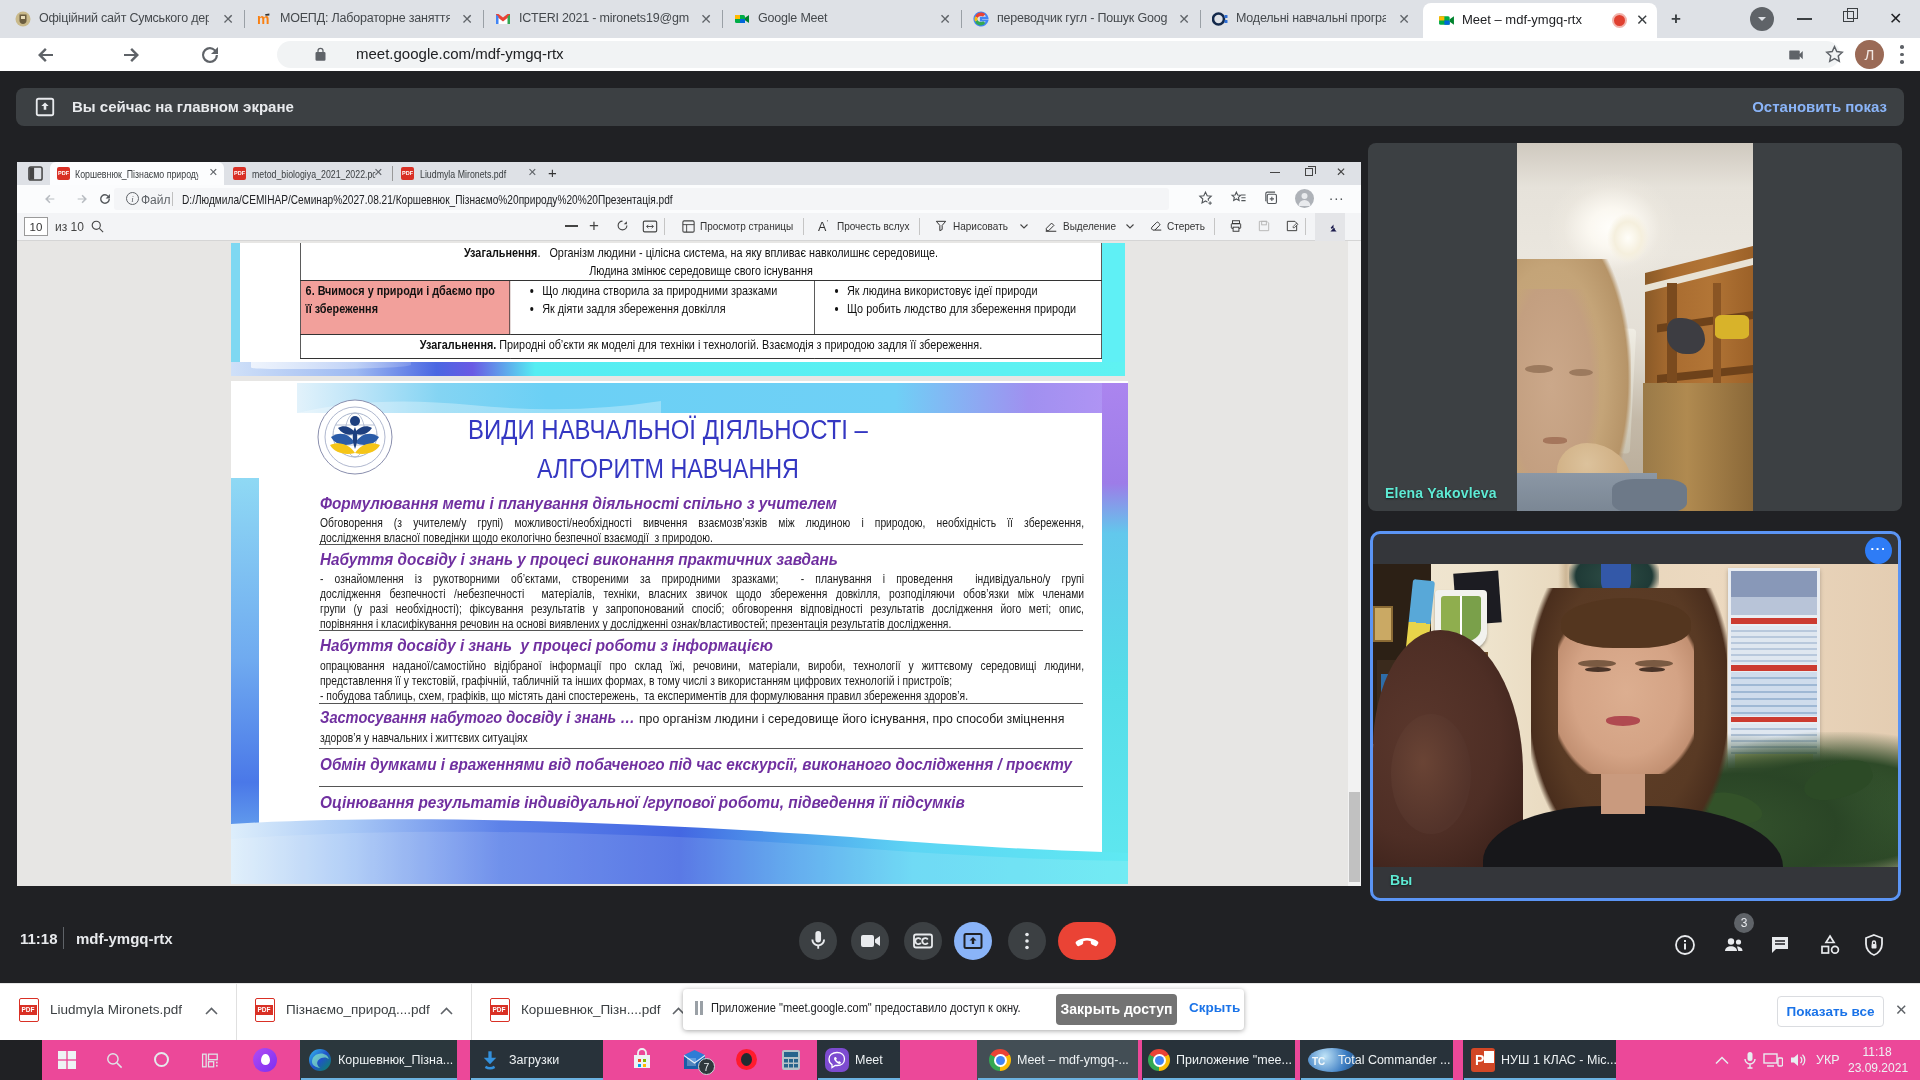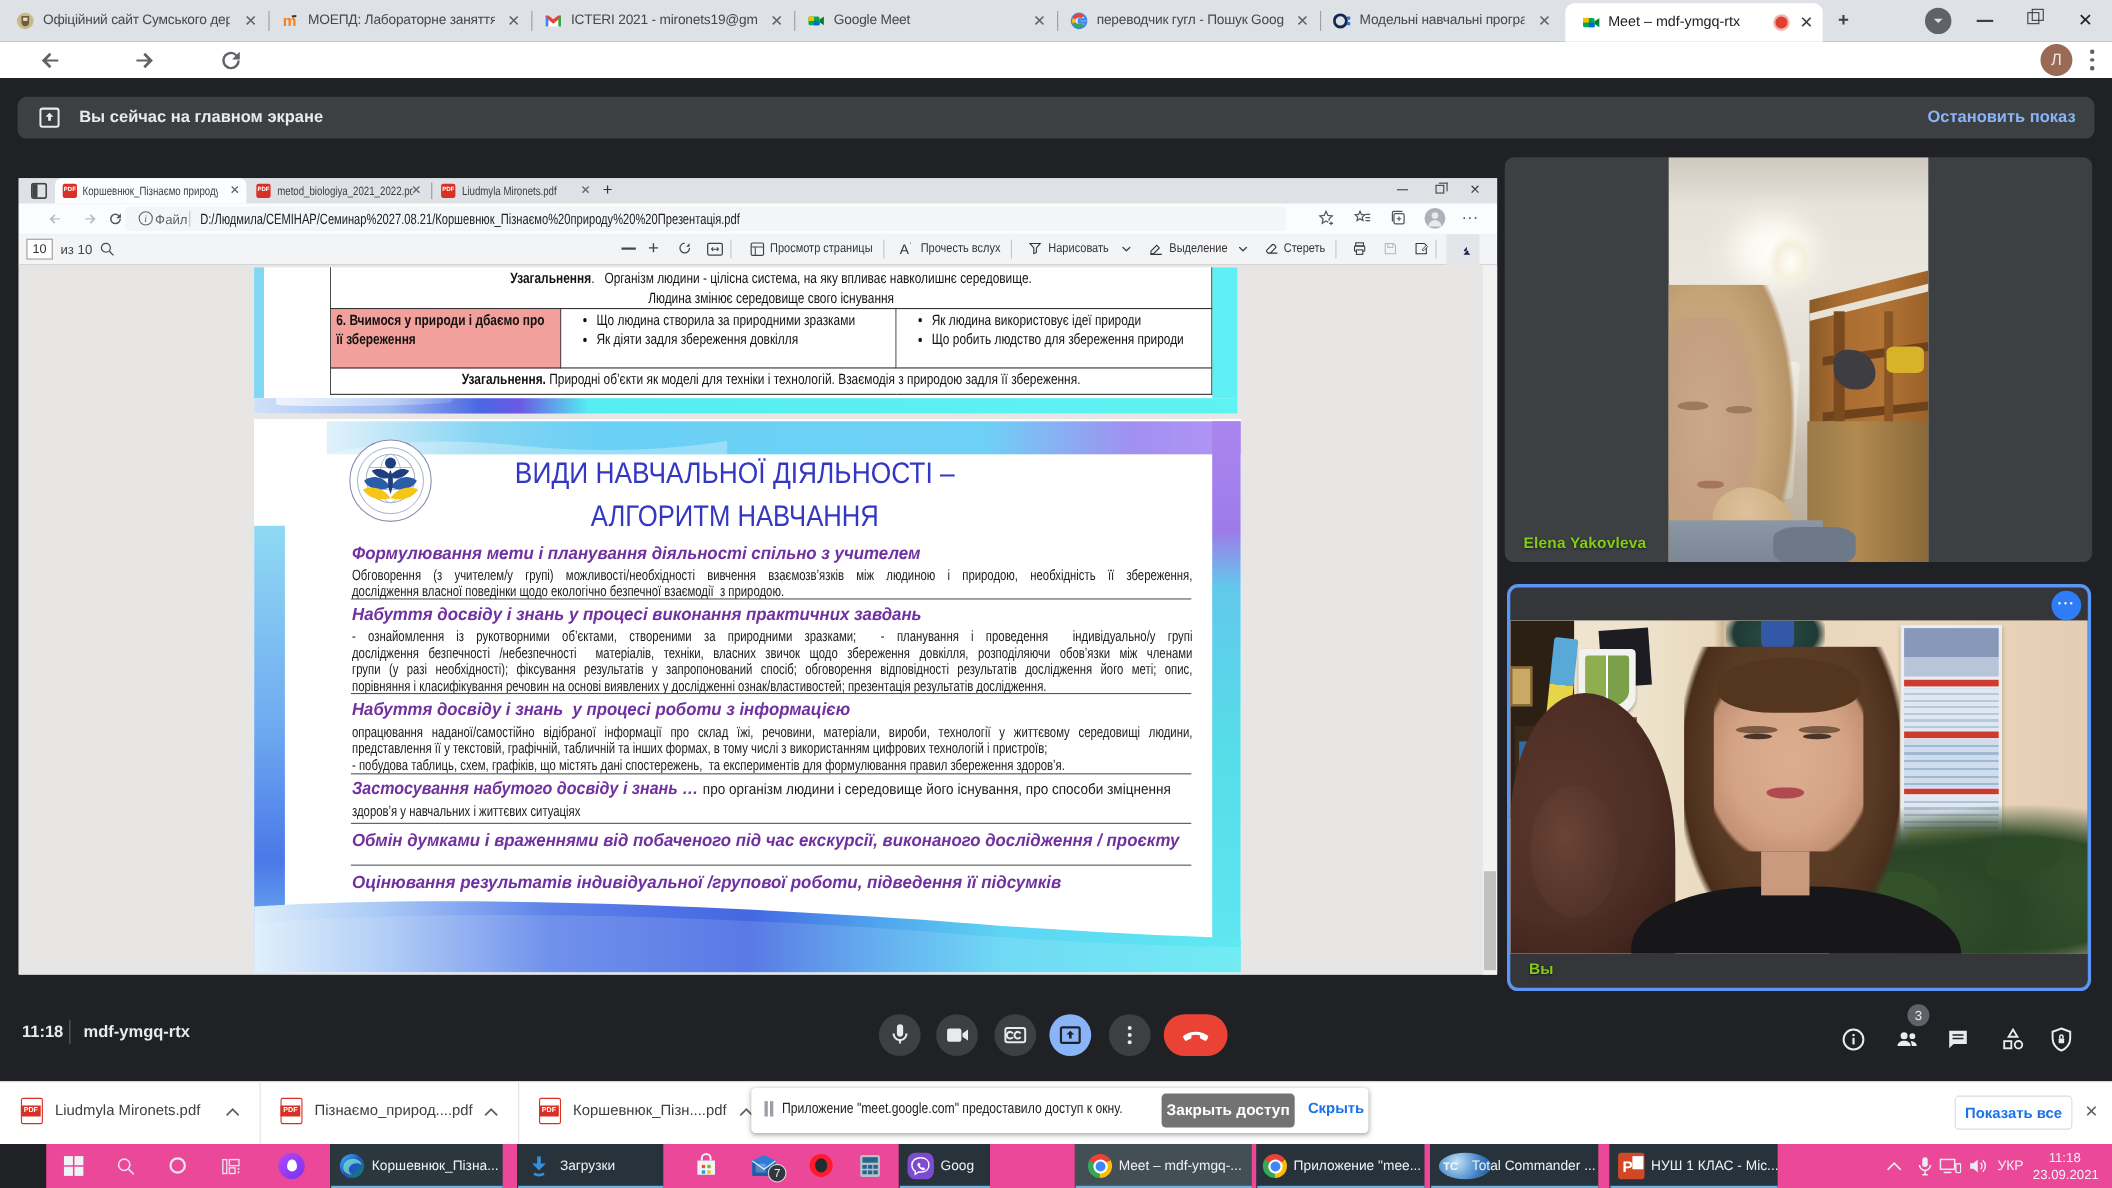--- a/index.html
+++ b/index.html
@@ -53,21 +53,21 @@
   #t1 ul { margin:0; padding-left:34px; }
   #t1 li { margin:0; }
   .sh { position:absolute; left:89px; font-size:16px; font-weight:bold; font-style:italic; color:#7030a0; white-space:nowrap; transform-origin:0 0; }
   .sb { position:absolute; left:89px; width:1000px; font-size:13.5px; color:#1a1a1a; line-height:15px; transform:scaleX(0.764); transform-origin:0 0; }
   .sb .lj { text-align:justify; text-align-last:justify; }
   .shr { position:absolute; left:88px; width:764px; height:1.2px; background:#555; }
 
   
   #tile1 { position:absolute; left:1368px; top:72px; width:534px; height:368px; background:#3c4043; border-radius:8px; overflow:hidden; }
   #tile2 { position:absolute; left:1370px; top:460px; width:531px; height:370px; border:3px solid #5b95f5; border-radius:10px; background:#34363a; overflow:hidden; }
-  .nametag { position:absolute; left:17px; bottom:10px; color:#84cc16; font-size:14px; font-weight:bold; letter-spacing:0.2px; text-shadow:0 1px 2px rgba(0,0,0,.6); }
+  .nametag { position:absolute; left:17px; bottom:10px; color:#5eead4; font-size:14px; font-weight:bold; letter-spacing:0.2px; text-shadow:0 1px 2px rgba(0,0,0,.6); }
 
   
   .mbtn { position:absolute; top:851px; width:38px; height:38px; border-radius:50%; background:#3c4043; }
 
   
   #dlbar { position:absolute; left:0; top:983px; width:1920px; height:57px; background:#ffffff; border-top:1px solid #e6e6e6; }
 
   
   #taskbar { position:absolute; left:0; top:1040px; width:1920px; height:40px; background:#ec4899;margin-left:42px; }
   .dpdf { position:absolute; top:14px; width:18px; height:22px; background:#fff; }
@@ -171,20 +171,32 @@
   <div id="toolbar">
     <svg class="abs" style="left:33px;top:4px;" width="26" height="26" viewBox="0 0 26 26">
         <path d="M20 12H9.5l4.2-4.2L12 6l-7 7 7 7 1.7-1.8L9.5 14H20z" fill="#5f6368"></path>
       </svg>
     <svg class="abs" style="left:118px;top:4px;" width="26" height="26" viewBox="0 0 26 26">
         <path d="M6 12h10.5l-4.2-4.2L14 6l7 7-7 7-1.7-1.8 4.2-4.2H6z" fill="#5f6368"></path>
       </svg>
     <svg class="abs" style="left:197px;top:4px;" width="26" height="26" viewBox="0 0 26 26">
         <path d="M13 5a8 8 0 1 0 8 8h-2.2a5.8 5.8 0 1 1-1.7-4.1L14 12h7V5l-2.6 2.6A8 8 0 0 0 13 5z" fill="#5f6368"></path>
       </svg>
+    <div id="omnibox">
+      <svg class="abs" style="left:36px;top:6px;" width="15" height="15" viewBox="0 0 24 24">
+          <path d="M18 8h-1V6a5 5 0 0 0-10 0v2H6a2 2 0 0 0-2 2v10a2 2 0 0 0 2 2h12a2 2 0 0 0 2-2V10a2 2 0 0 0-2-2zM9 6a3 3 0 0 1 6 0v2H9z" fill="#5f6368"></path>
+        </svg>
+      <div class="abs" style="left:79px;top:4px;font-size:15px;color:#202124;">meet.google.com/mdf-ymgq-rtx</div>
+      <svg class="abs" style="left:1510px;top:5px;" width="18" height="18" viewBox="0 0 24 24">
+          <path d="M17 10.5V7a1 1 0 0 0-1-1H4a1 1 0 0 0-1 1v10a1 1 0 0 0 1 1h12a1 1 0 0 0 1-1v-3.5l4 4v-11z" fill="#5f6368"></path>
+        </svg>
+      <svg class="abs" style="left:1548px;top:4px;" width="19" height="19" viewBox="0 0 24 24">
+          <path d="M12 2l2.9 6.3 6.9.8-5.1 4.7 1.4 6.8-6.1-3.4-6.1 3.4 1.4-6.8L2.2 9.1l6.9-.8z" fill="none" stroke="#5f6368" stroke-width="1.8"></path>
+        </svg>
+    </div>
     <div class="abs" style="left:1855px;top:2px;width:29px;height:29px;border-radius:50%;background:#9a6a56;color:#f1e7e2;font-size:15px;text-align:center;line-height:29px;">Л</div>
     <div class="abs" style="left:1900px;top:7px;width:3.5px;height:3.5px;border-radius:50%;background:#5f6368;"></div>
     <div class="abs" style="left:1900px;top:14.5px;width:3.5px;height:3.5px;border-radius:50%;background:#5f6368;"></div>
     <div class="abs" style="left:1900px;top:22px;width:3.5px;height:3.5px;border-radius:50%;background:#5f6368;"></div>
   </div>
   <div id="meet">
     <div id="banner">
       <svg class="abs" style="left:18px;top:8px;" width="22" height="22" viewBox="0 0 24 24">
           <rect x="3" y="3" width="18" height="18" rx="2" fill="none" stroke="#e8eaed" stroke-width="2"></rect>
           <path d="M12 7l4 4h-2.6v4h-2.8v-4H8z" fill="#e8eaed"></path>
@@ -679,21 +691,21 @@
         <rect x="13" y="10" width="4" height="3.5" fill="#28648c"></rect>
         <rect x="3" y="15" width="4" height="3.5" fill="#28648c"></rect>
         <rect x="8" y="15" width="4" height="3.5" fill="#28648c"></rect>
         <rect x="13" y="15" width="4" height="3.5" fill="#28648c"></rect>
       </svg>
     <div class="tbtn" style="left:775px;width:83px;"></div>
     <div class="abs" style="left:783px;top:8px;width:24px;height:24px;border-radius:7px;background:#7d4bd0;"><svg width="24" height="24" viewBox="0 0 24 24">
           <path d="M12 4.5c4.5 0 7.5 2.5 7.5 6.5s-3 6.5-7.5 6.5c-.6 0-1.2 0-1.8-.1L7 19.5v-2.9c-1.9-1.1-3-3-3-5.6 0-4 3.5-6.5 8-6.5z" fill="none" stroke="#fff" stroke-width="1.3"></path>
           <path d="M9.5 9.5c.3-.5.9-.6 1.3-.2l.8.8c.3.4.3.9-.1 1.2l-.4.4c.5.9 1.2 1.6 2.1 2.1l.4-.4c.3-.3.9-.3 1.2 0l.9.8c.4.4.3 1-.1 1.3-.8.6-1.9.6-2.7 0-1.4-1-2.6-2.2-3.5-3.6-.5-.8-.4-1.7.1-2.4z" fill="#fff"></path>
         </svg></div>
-    <div class="ttxt" style="left:813px;">Goog</div>
+    <div class="ttxt" style="left:813px;">Meet</div>
     <div class="tul" style="left:776px;width:82px;"></div>
     <div class="tbtn" style="left:935px;width:161px;background:#434e55;"></div>
     <div class="chrome-ico" style="left:947px;"></div>
     <div class="ttxt" style="left:975px;">Meet – mdf-ymgq-...</div>
     <div class="tul" style="left:936px;width:160px;"></div>
     <div class="tbtn" style="left:1100px;width:153px;"></div>
     <div class="chrome-ico" style="left:1106px;"></div>
     <div class="ttxt" style="left:1134px;">Приложение "mee...</div>
     <div class="tul" style="left:1101px;width:152px;"></div>
     <div class="tbtn" style="left:1258px;width:153px;"></div>

